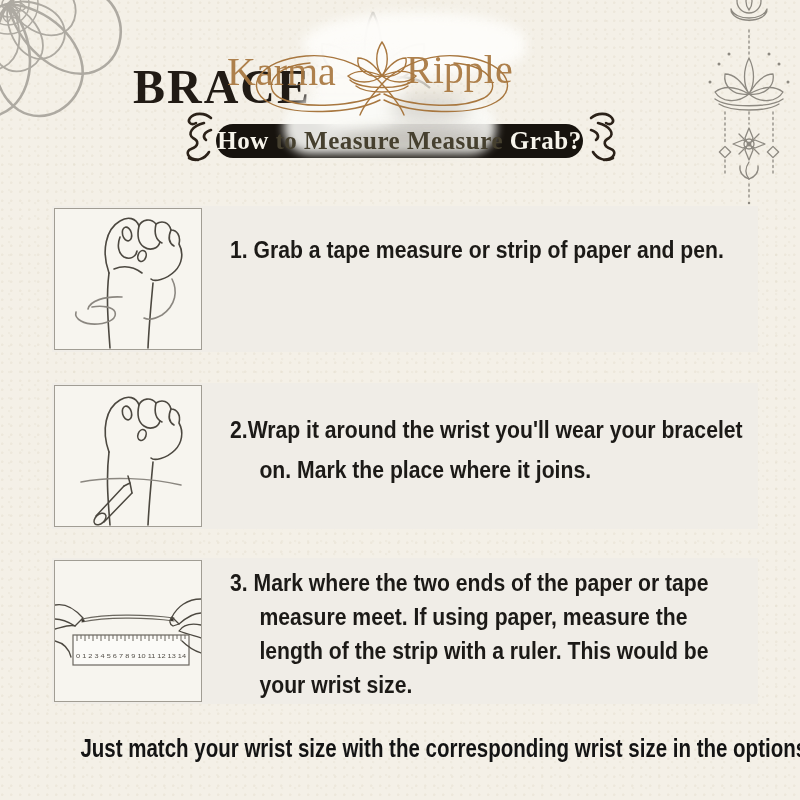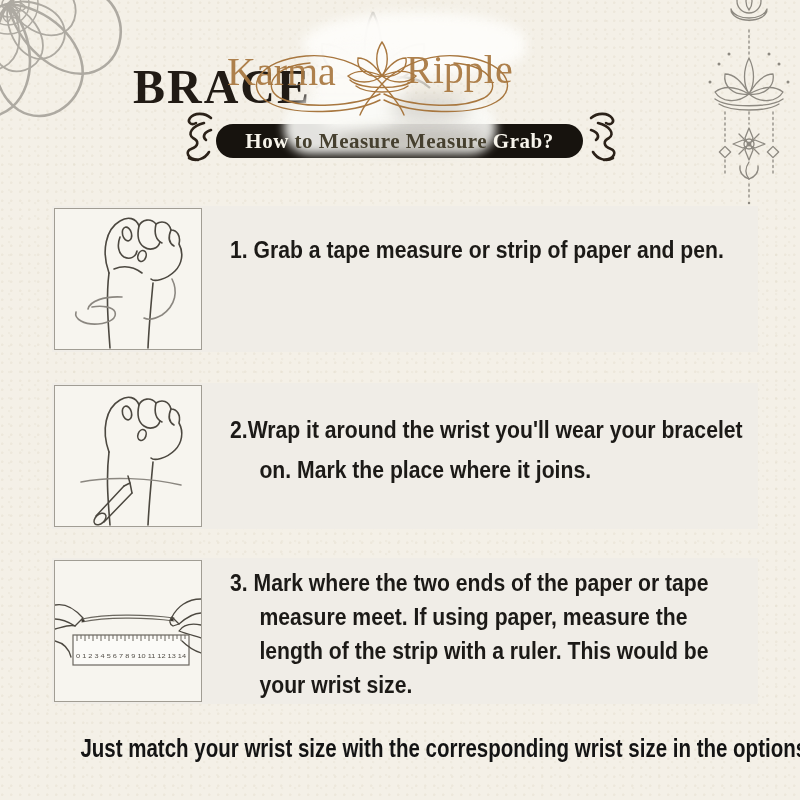--- a/index.html
+++ b/index.html
@@ -16,21 +16,21 @@
   .pendant{left:697px;top:-4px;z-index:1;}
   .grey-lotus{left:288px;top:6px;z-index:1;opacity:.85;}
   
   .title{z-index:2;font-family:"Liberation Serif",serif;font-weight:700;font-size:48px;
     letter-spacing:2px;color:#211b15;line-height:1;}
   .title-left{left:133px;top:63px;}
   .title-right{left:404px;top:70px;}
   
   .pill-bg{left:216px;top:124px;width:367px;height:34px;border-radius:17px;background:#17130e;z-index:3;}
   .pill-text{left:216px;top:124px;width:367px;height:34px;z-index:5;display:flex;align-items:center;justify-content:center;
-    font-family:"Liberation Serif",serif;font-weight:700;font-size:21px;color:#f7f4eb;letter-spacing:.5px;}
+    font-family:"Liberation Serif",serif;font-weight:700;font-size:25px;color:#f7f4eb;letter-spacing:.5px;}
   .pill-text span{white-space:pre;}
   .pill-mid{color:#46402f;}
   .ornament{z-index:3;}
   .ornament-left{left:178px;top:110px;}
   .ornament-right{left:586px;top:110px;transform:scaleX(-1);}
   
   .blob,.smudge{z-index:4;pointer-events:none;}
   .blob-a{left:302px;top:12px;width:224px;height:64px;border-radius:50% 45% 40% 50%;background:rgba(253,252,249,.97);filter:blur(6px);}
   .blob-b{left:310px;top:48px;width:96px;height:84px;border-radius:45%;background:rgba(252,251,248,.95);filter:blur(7px);}
   .blob-c{left:284px;top:100px;width:212px;height:54px;border-radius:26px;background:rgba(250,249,246,.9);filter:blur(5px);}

